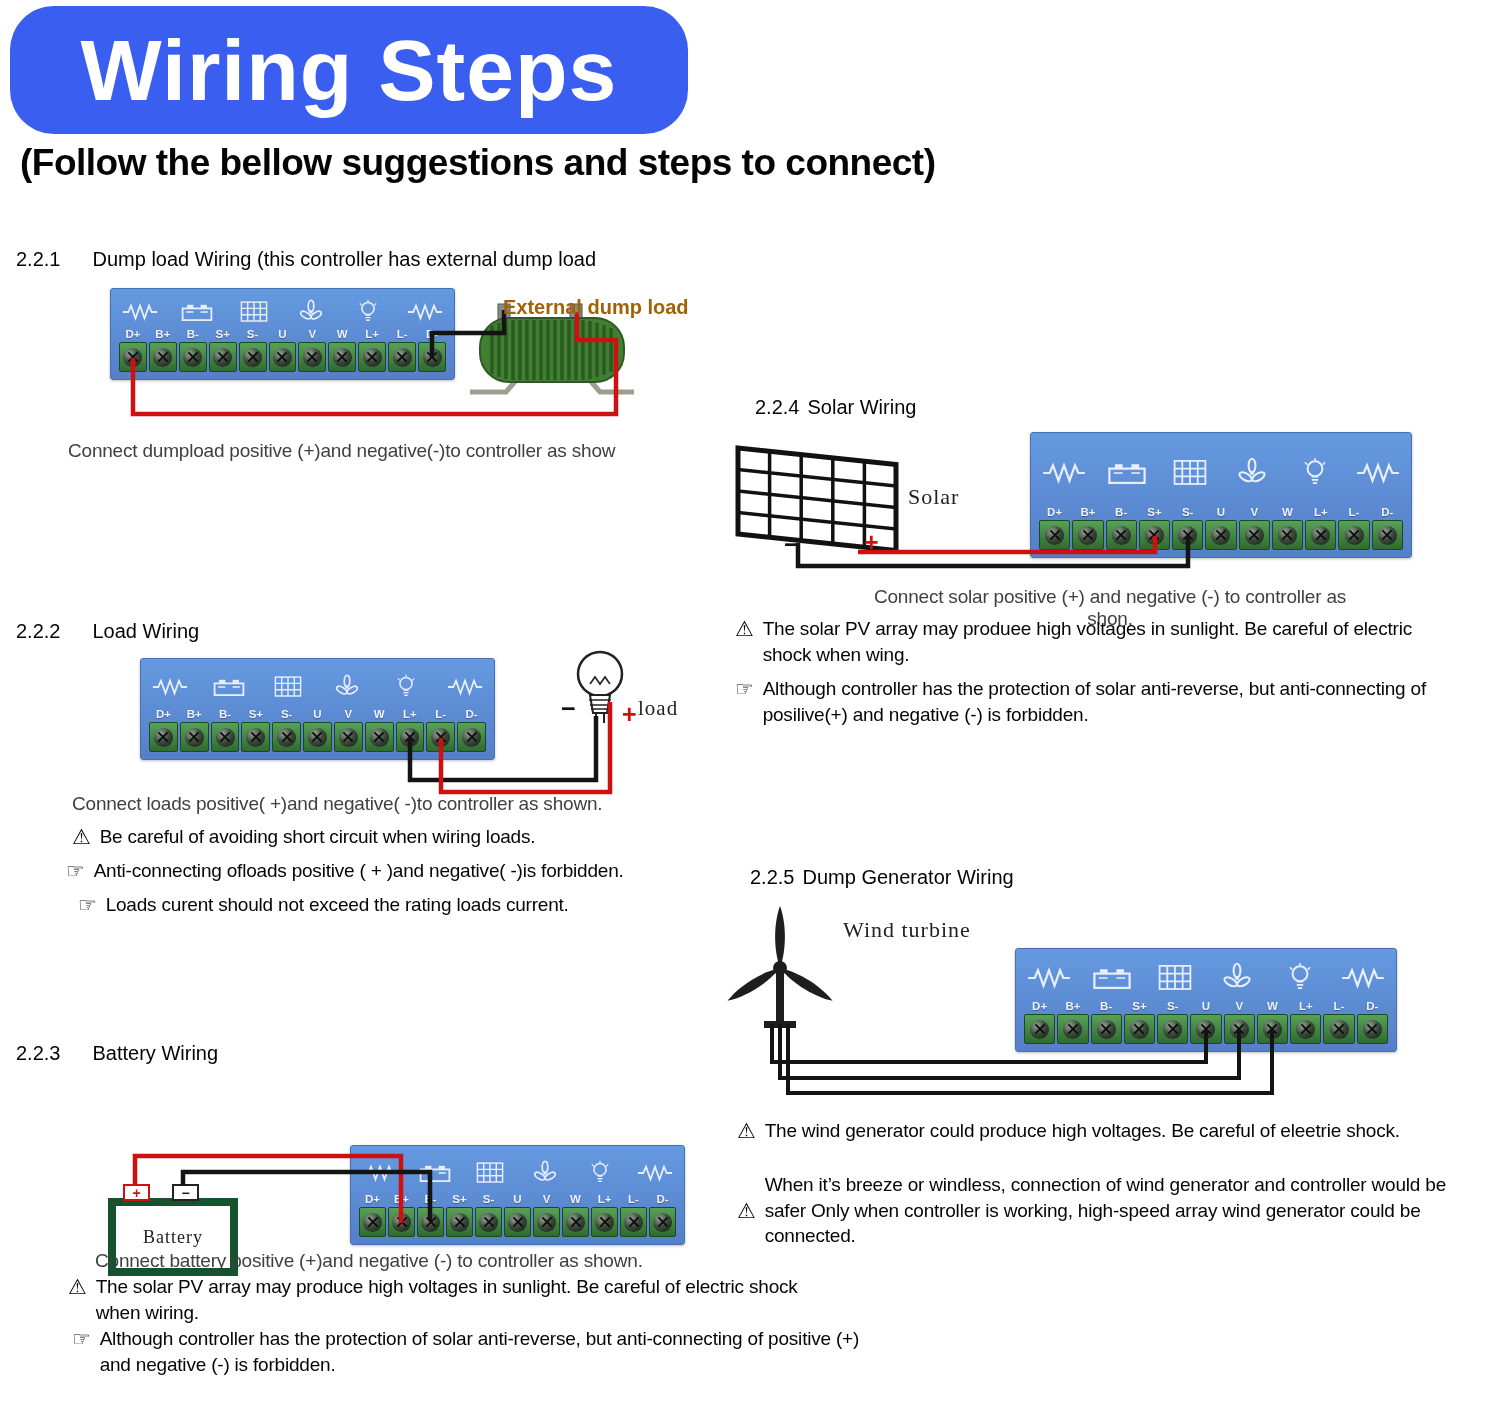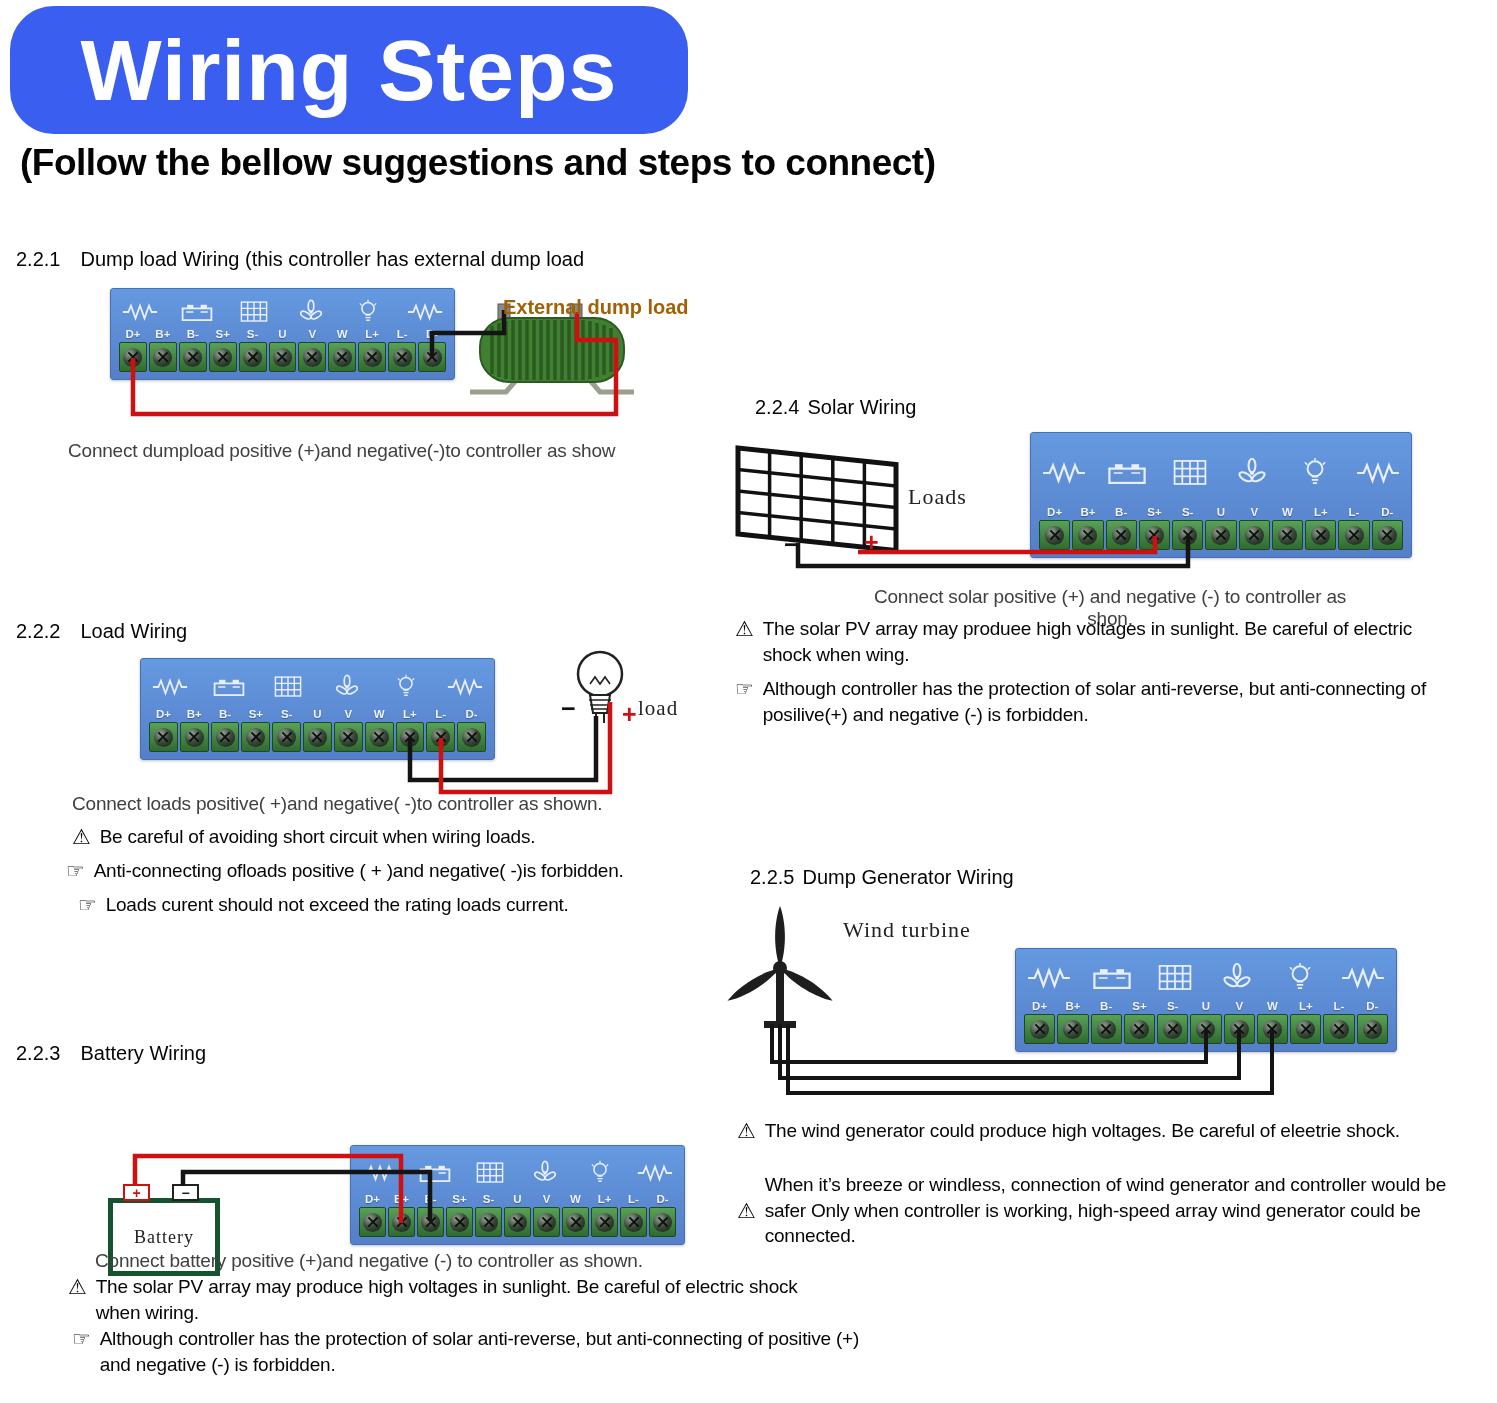--- a/index.html
+++ b/index.html
@@ -9,21 +9,21 @@
 
   
   .banner{position:absolute;left:10px;top:6px;width:678px;height:128px;background:#3a5ef0;
           border-radius:44px;display:flex;align-items:center;justify-content:center;z-index:2}
   .banner .btxt{color:#fff;font-size:86px;font-weight:bold;letter-spacing:1px}
   .subtitle{position:absolute;left:20px;top:142px;font-size:37px;font-weight:700;
             letter-spacing:-0.5px;color:#050505;z-index:2}
 
   
   .sec-head{position:absolute;font-size:20px;color:#050505;z-index:2;white-space:nowrap}
-  .sec-head .sec-num{display:inline-block;margin-right:20px}
+  .sec-head .sec-num{display:inline-block;margin-right:32px}
   .sec-head.tight .sec-num{margin-right:8px}
 
   
   .controller{position:absolute;background:linear-gradient(#659ae0,#557fc8);border:1px solid #4670b4;
               border-radius:3px;display:flex;flex-direction:column;justify-content:flex-end;
               padding:6px 8px 7px;z-index:2;box-shadow:0 1px 3px rgba(0,0,0,.25)}
   .ctrl-icons{flex:1;display:flex;align-items:center;justify-content:space-between;
               padding:0 3px;min-height:28px}
   .ctrl-icons .ic{width:36px;height:26px;flex:0 0 auto}
   .controller.big .ctrl-icons .ic{width:44px;height:32px}
@@ -50,21 +50,21 @@
   .sign{position:absolute;z-index:5;font-weight:bold;font-size:25px}
   .sign.red{color:#d01010}
   .sign.blk{color:#111}
 
   
   .device{position:absolute;z-index:2}
   .wires{position:absolute;left:0;top:0;z-index:3;pointer-events:none}
 
   
   .battery{width:112px;height:94px}
-  .bat-body{position:absolute;left:0;top:14px;width:112px;height:78px;border:5px solid #14532d;
+  .bat-body{position:absolute;left:0;top:14px;width:130px;height:78px;border:8px solid #14532d;
             background:#fff;display:flex;align-items:center;justify-content:center;font-size:18px}
   .bat-tab{position:absolute;top:0;width:27px;height:17px;border:2px solid #222;background:#fff;
            display:flex;align-items:center;justify-content:center;font-size:14px;font-weight:bold;z-index:3}
   .bat-tab.pos{left:15px;border-color:#cc1111;color:#cc1111}
   .bat-tab.neg{left:64px;border-color:#222;color:#222}
 </style>
 </head>
 <body>
 
 <svg width="0" height="0" style="position:absolute" aria-hidden="true">
@@ -415,21 +415,21 @@
   </div>
 
   <svg class="device" style="left:718px;top:438px" width="210" height="125" viewBox="0 0 210 125">
     <g transform="translate(20,10) skewY(6)">
       <rect x="0" y="0" width="158" height="86" fill="#fff" stroke="#111" stroke-width="5"></rect>
       <path d="M31.6 0 V86 M63.2 0 V86 M94.8 0 V86 M126.4 0 V86" stroke="#111" stroke-width="3.5"></path>
       <path d="M0 21.5 H158 M0 43 H158 M0 64.5 H158" stroke="#111" stroke-width="3.5"></path>
     </g>
   </svg>
 
-  <div class="dev-label serif" style="left:908px;top:484px;font-size:22px">Loads</div>
+  <div class="dev-label serif" style="left:908px;top:484px;font-size:22px">Solar</div>
   <span class="sign blk" style="left:784px;top:530px">−</span>
   <span class="sign red" style="left:864px;top:528px">+</span>
 
   <div class="controller big" style="left:1030px;top:432px;width:382px;height:126px">
     <div class="ctrl-icons">
         <svg class="ic">
           <use href="#sym-resistor"></use>
         </svg>
         <svg class="ic">
           <use href="#sym-battery"></use>

